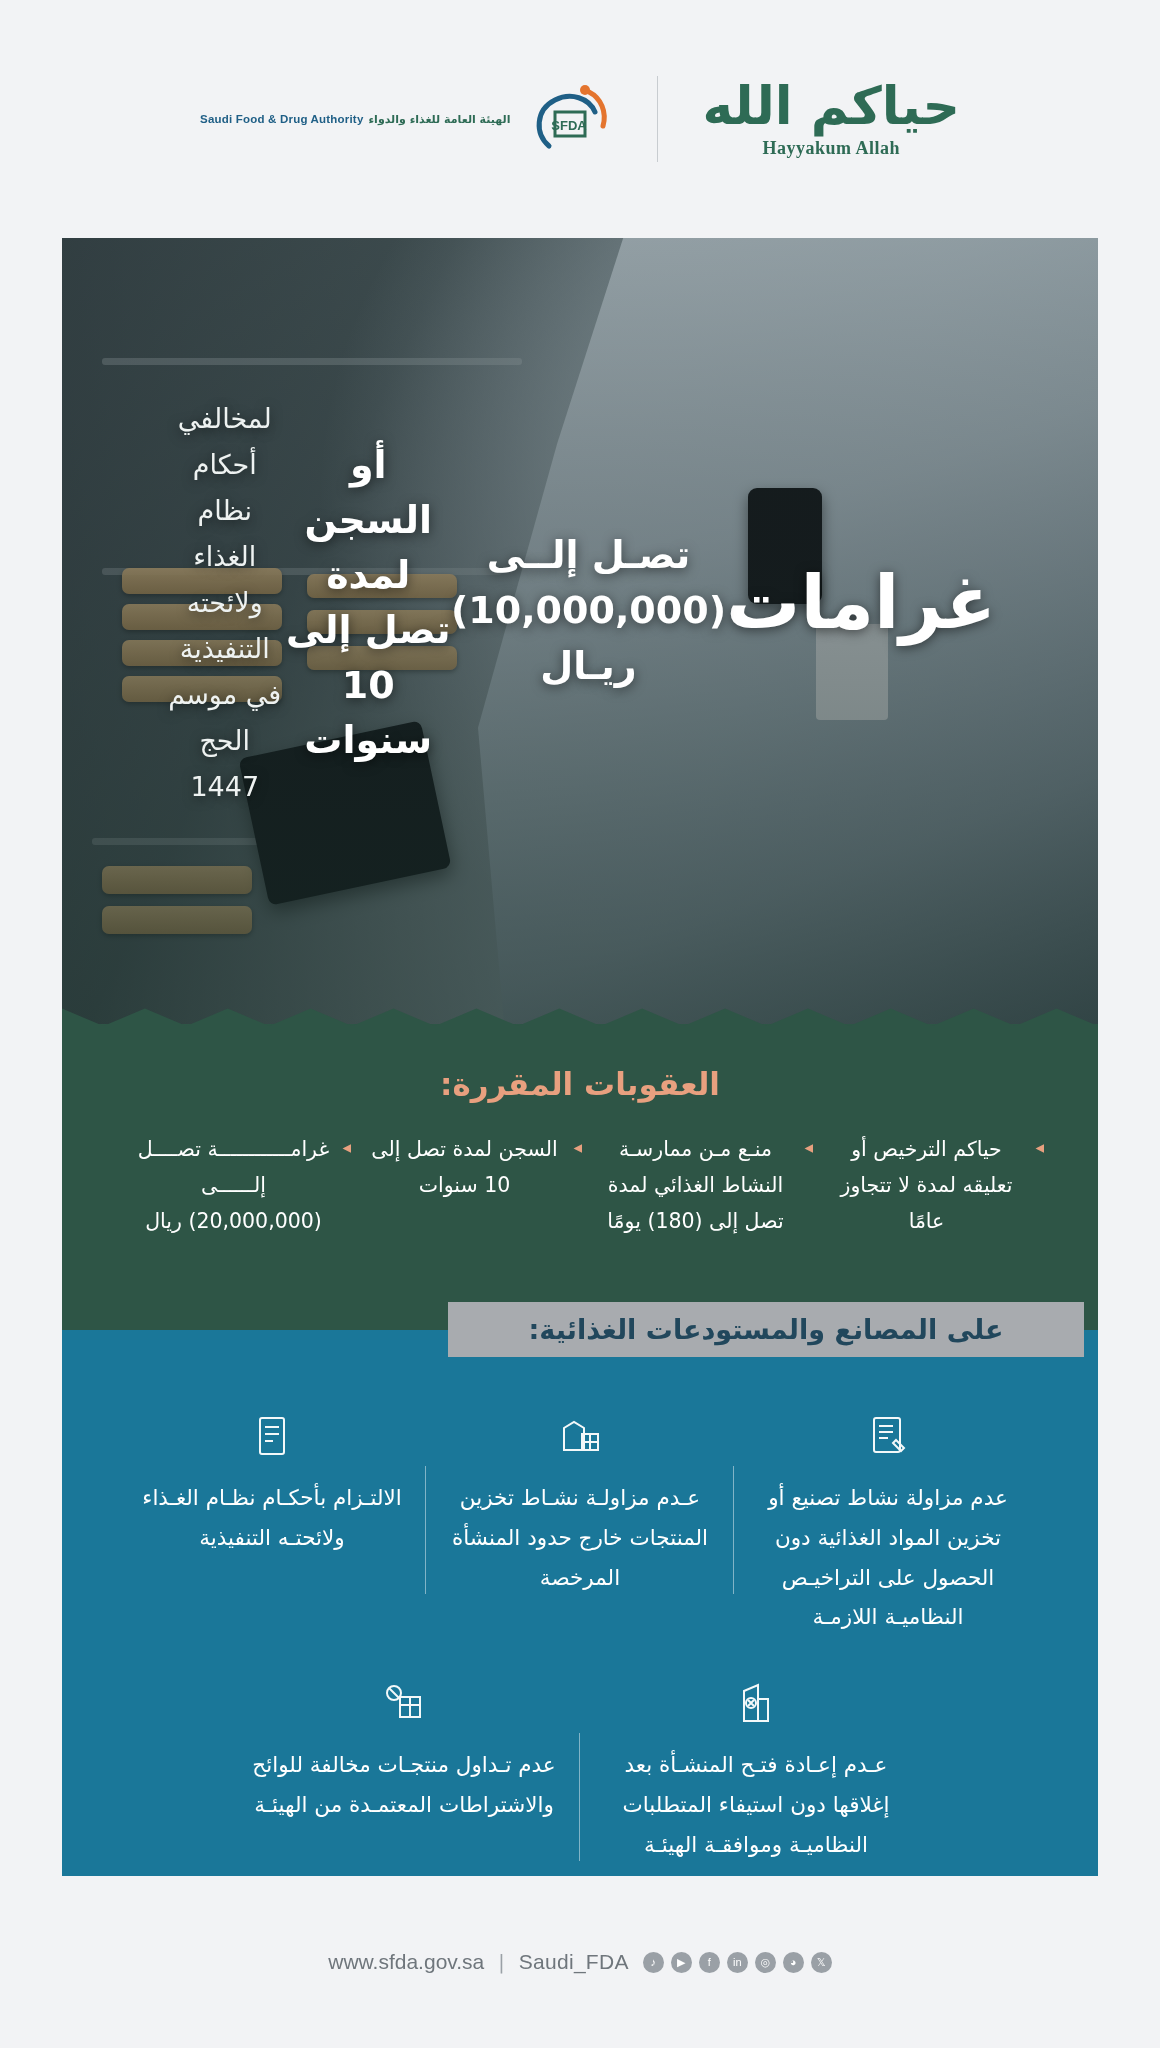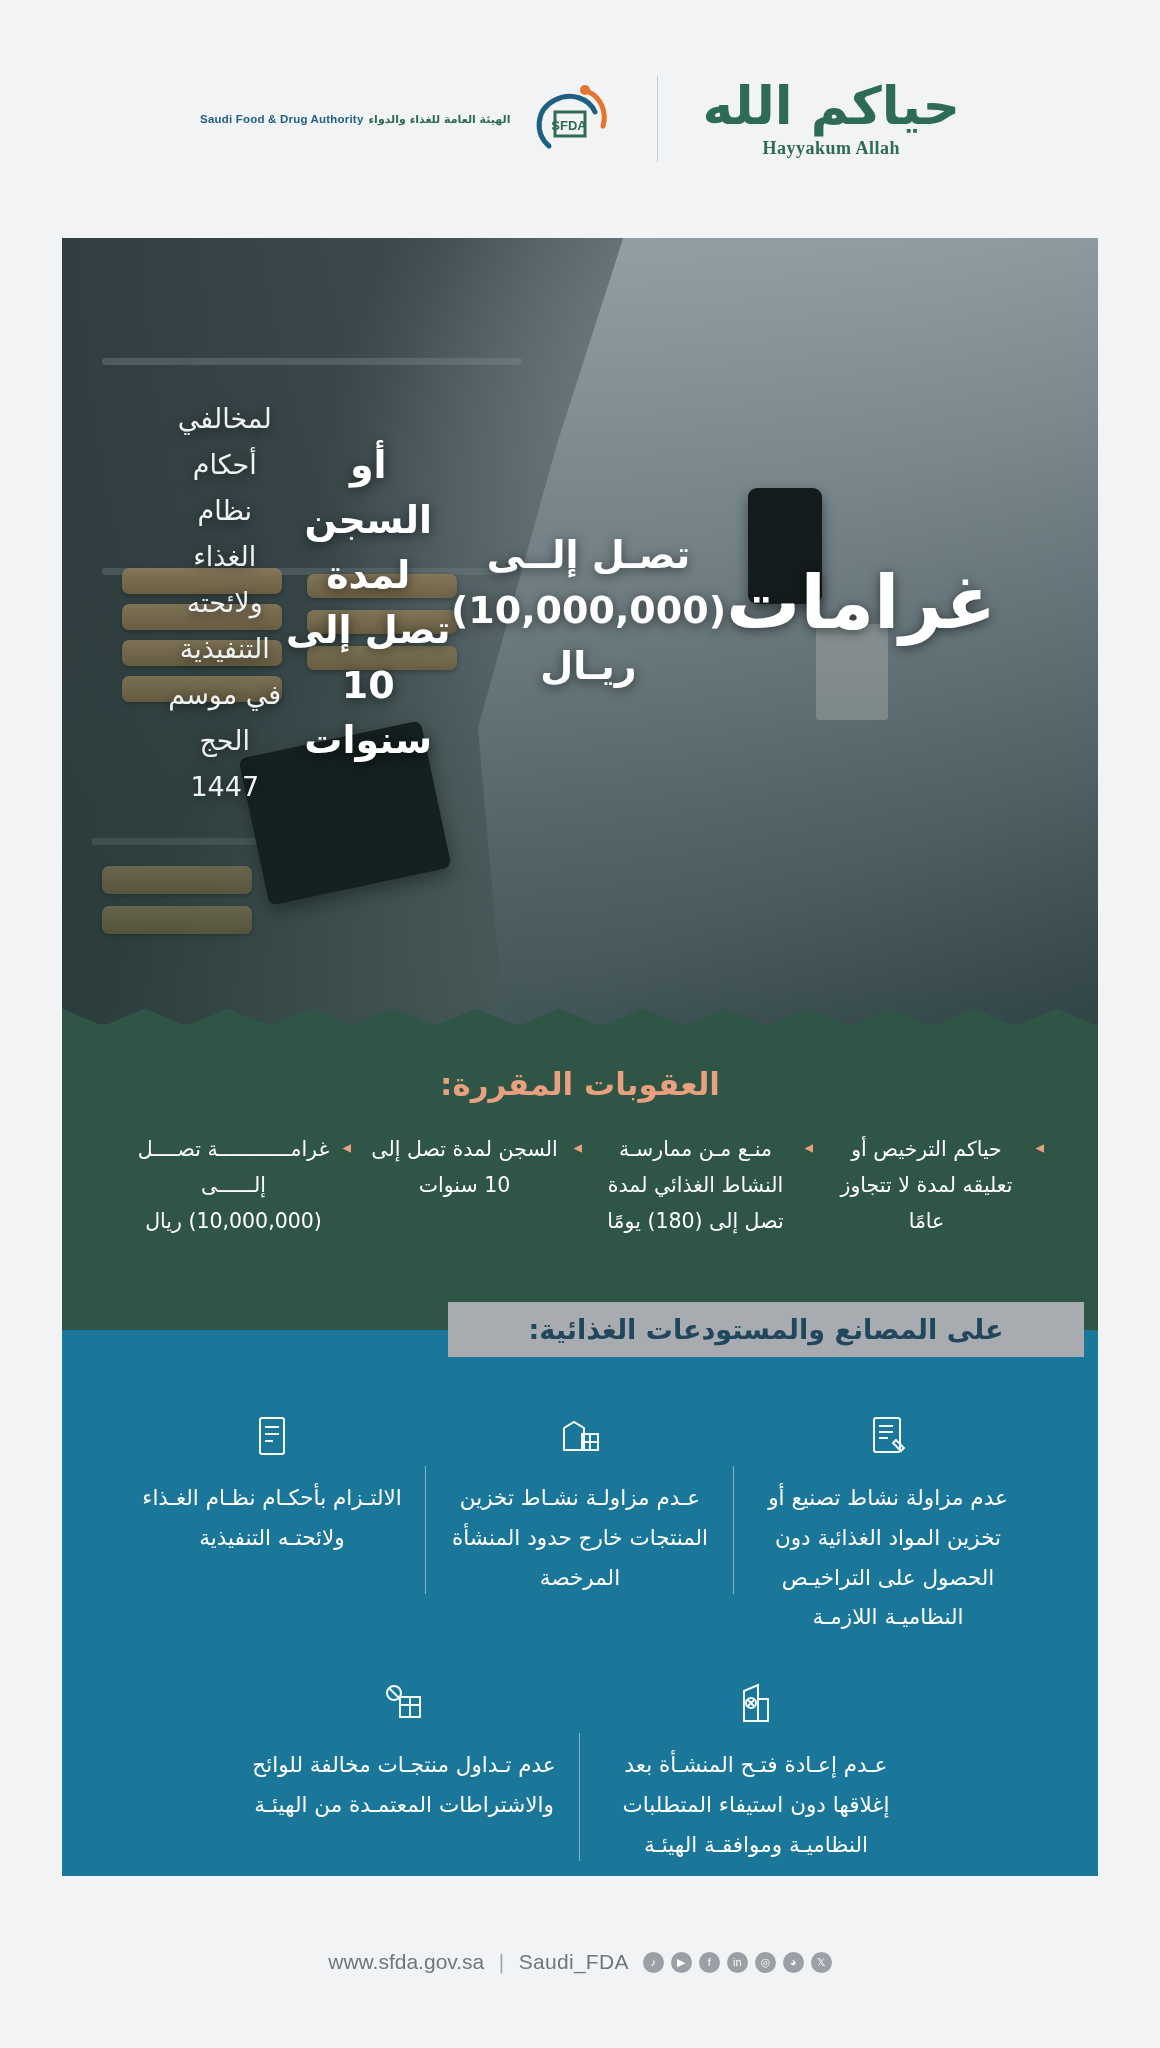--- a/index.html
+++ b/index.html
@@ -414,21 +414,21 @@
       </div>
     </div>
 
     <div class="green">
       <div class="zigzag"></div>
       <div class="green-title">العقوبات المقررة:</div>
       <div class="pen-grid">
         <div class="pen-item">حياكم الترخيص أو تعليقه لمدة لا تتجاوز عامًا</div>
         <div class="pen-item">منـع مـن ممارسـة النشاط الغذائي لمدة تصل إلى (180) يومًا</div>
         <div class="pen-item">السجن لمدة تصل إلى 10 سنوات</div>
-        <div class="pen-item">غرامــــــــــــة تصــــل إلــــــى (10,000,000) ريال</div>
+        <div class="pen-item">غرامــــــــــــة تصــــل إلــــــى (20,000,000) ريال</div>
       </div>
     </div>
 
     <div class="blue">
       <div class="blue-title-wrap">
         <div class="blue-title">على المصانع والمستودعات الغذائية:</div>
       </div>
 
       <div class="blue-rows">
         <div class="row">

